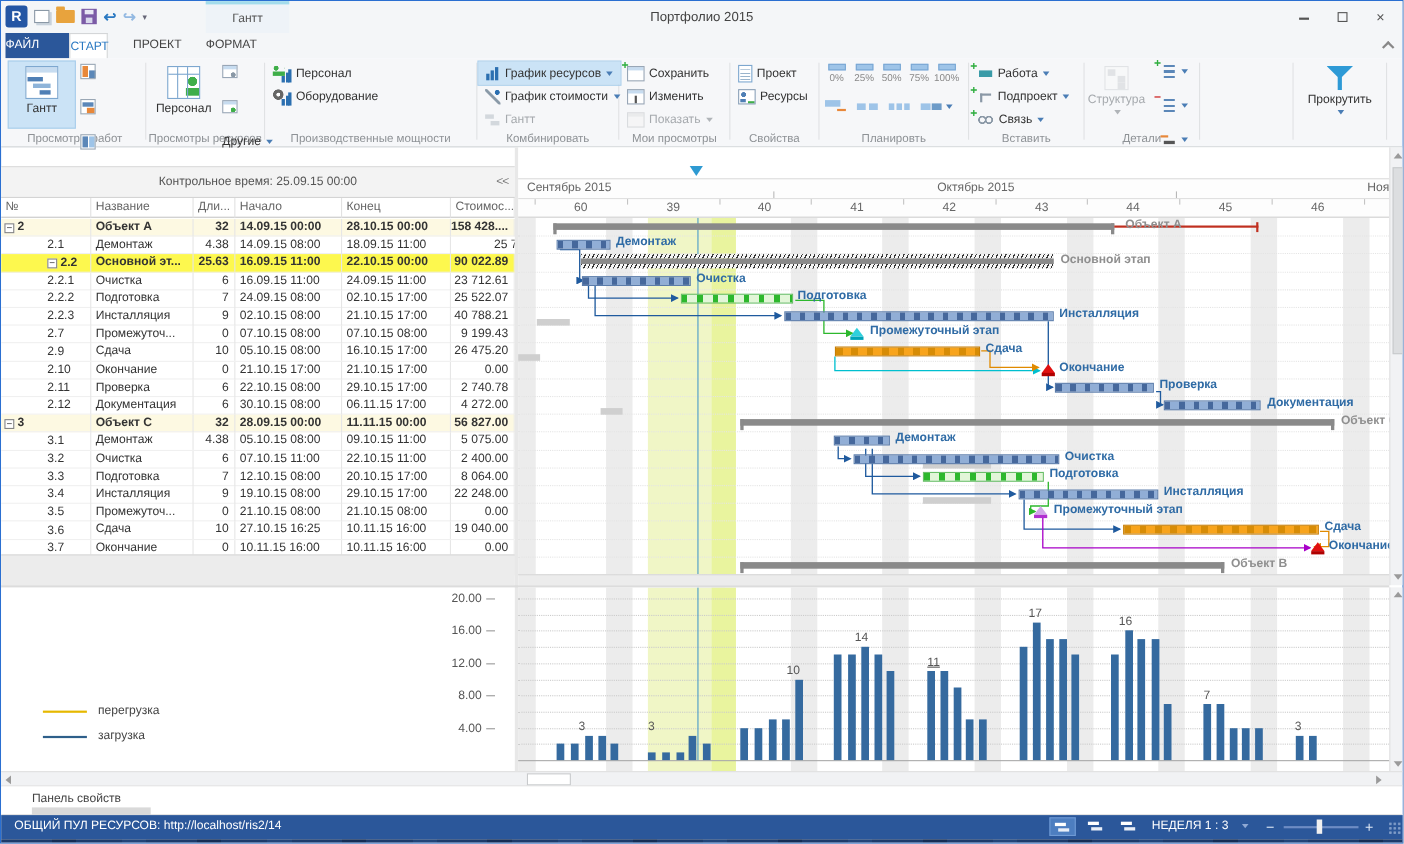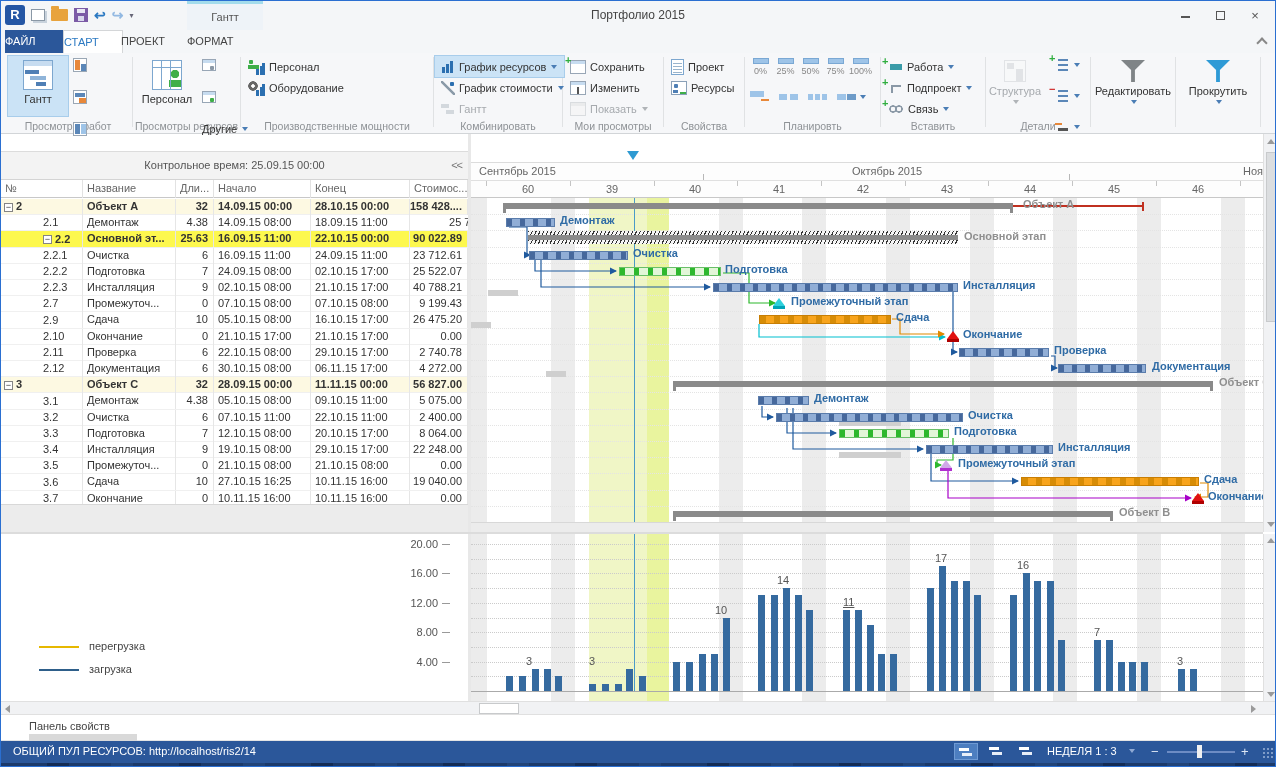--- a/index.html
+++ b/index.html
@@ -156,21 +156,21 @@
     </div>
     <div class="win-title">Портфолио 2015</div>
     <div class="ctx-tab">Гантт</div>
     <div class="winbtn btn-min" style="left:1174px;"><i></i></div>
     <div class="winbtn btn-max" style="left:1209px;"><i></i></div>
     <div class="winbtn" style="left:1244px;">×</div>
   </div>
 
   <div class="tabrow">
     <div class="tab file" style="left:4px;width:58px;">ФАЙЛ</div>
-    <div class="tab active" style="left:62px;width:60px;">СТАРТ</div>
+    <div class="tab active" style="left:62px;width:35px;">СТАРТ</div>
     <div class="tab" style="left:120px;width:66px;">ПРОЕКТ</div>
     <div class="tab" style="left:186px;width:76px;">ФОРМАТ</div>
     <div class="ribbon-collapse"></div>
   </div>
 
   <div class="ribbon" id="ribbon">
       <div class="rgroup" style="left: 4px; width: 126px;">
         <div class="glabel">Просмотры работ</div>
         <div class="gsep"></div>
         <div class="bigbtn sel" style="left: 2px;">
@@ -357,25 +357,20 @@
           </div>
           <div class="rrow" style="height: 15px; padding-left: 6px;">
             <span class="ic" style="width: 14px; height: 12px; background-image: linear-gradient(rgb(85, 85, 85), rgb(85, 85, 85)), linear-gradient(rgb(232, 136, 58), rgb(232, 136, 58)); background-size: 10px 3px, 7px 2px; background-position: 3px 7px, 0px 2px; background-repeat: no-repeat;"></span>
             <span class="caret"></span>
           </div>
         </div>
       </div>
       <div class="rgroup" style="left: 1091px; width: 82px;">
         <div class="glabel"></div>
         <div class="gsep"></div>
-        <div class="bigbtn" style="left: 2px; width: 78px;">
-          <span class="ic" style="width: 24px; height: 22px; background-color: rgb(127, 132, 135); clip-path: polygon(0px 0px, 100% 0px, 58% 45%, 58% 100%, 42% 100%, 42% 45%); background-repeat: no-repeat;"></span>
-          <span>Редактировать</span>
-          <span class="caret"></span>
-        </div>
       </div>
       <div class="rgroup" style="left: 1176px; width: 82px;">
         <div class="glabel"></div>
         <div class="gsep"></div>
         <div class="bigbtn" style="left: 2px; width: 78px;">
           <span class="ic" style="width: 24px; height: 22px; background-color: rgb(46, 154, 214); clip-path: polygon(0px 0px, 100% 0px, 58% 45%, 58% 100%, 42% 100%, 42% 45%); background-repeat: no-repeat;"></span>
           <span>Прокрутить</span>
           <span class="caret"></span>
         </div>
       </div>

